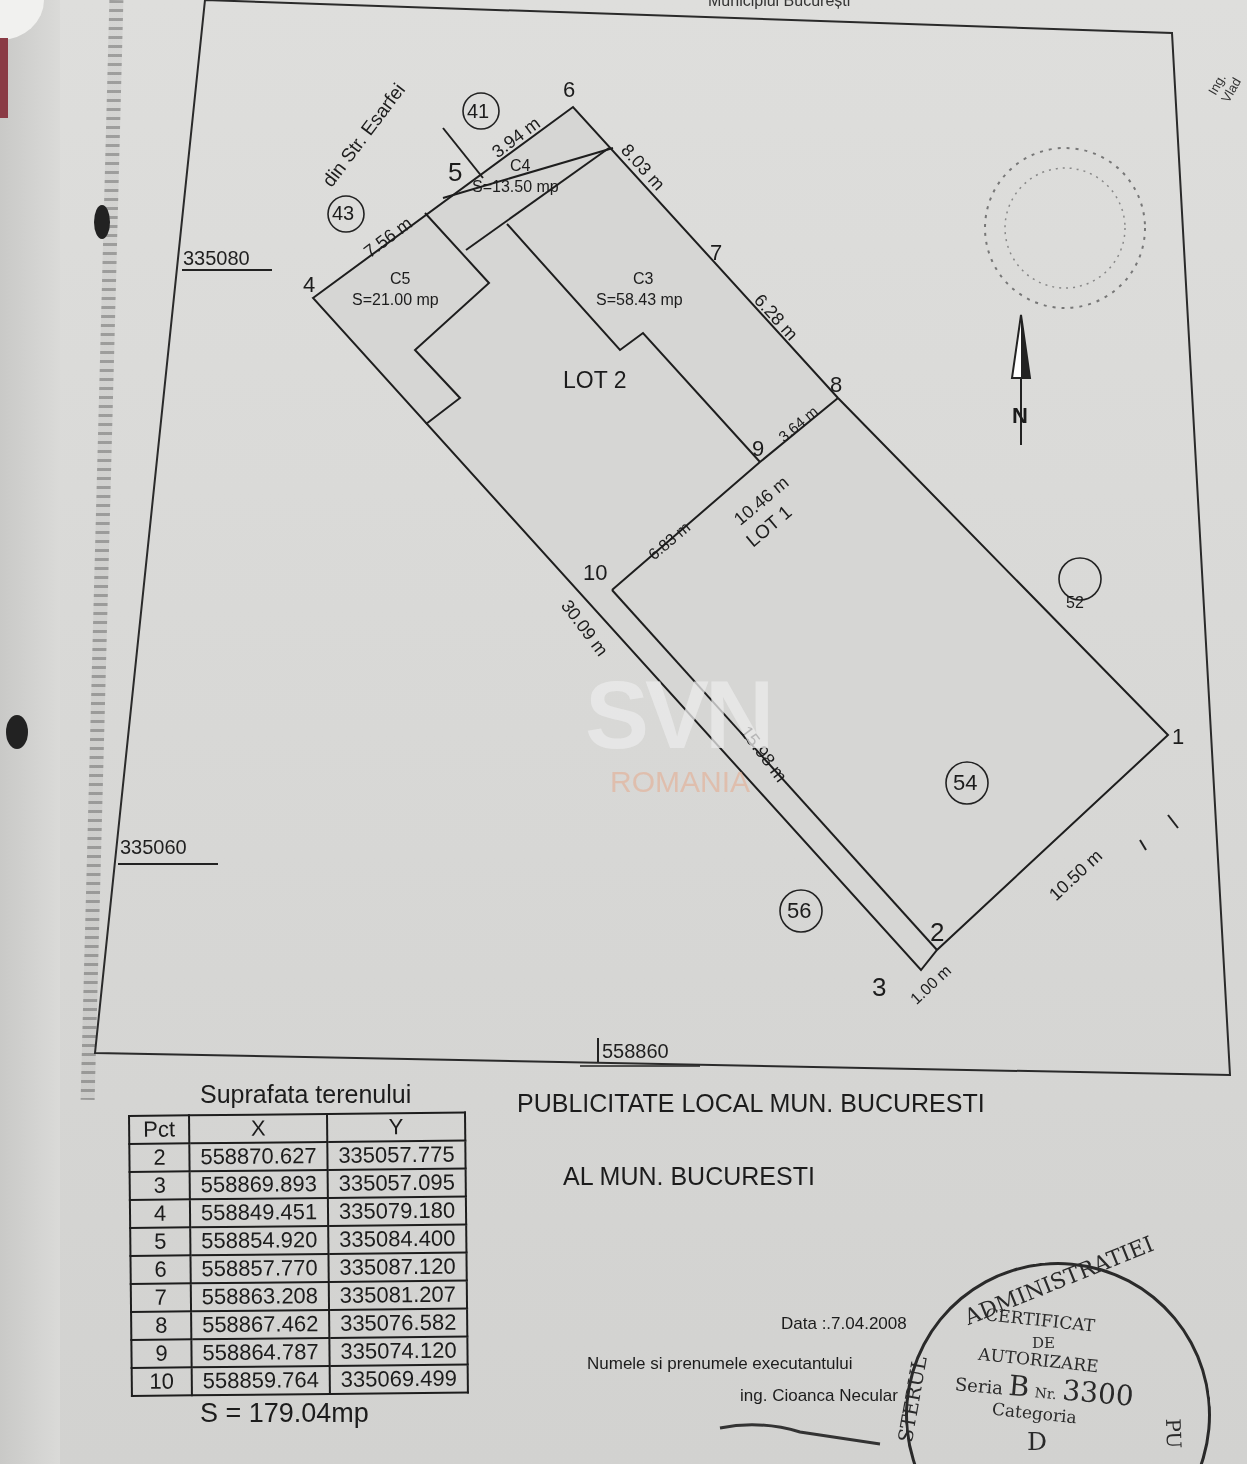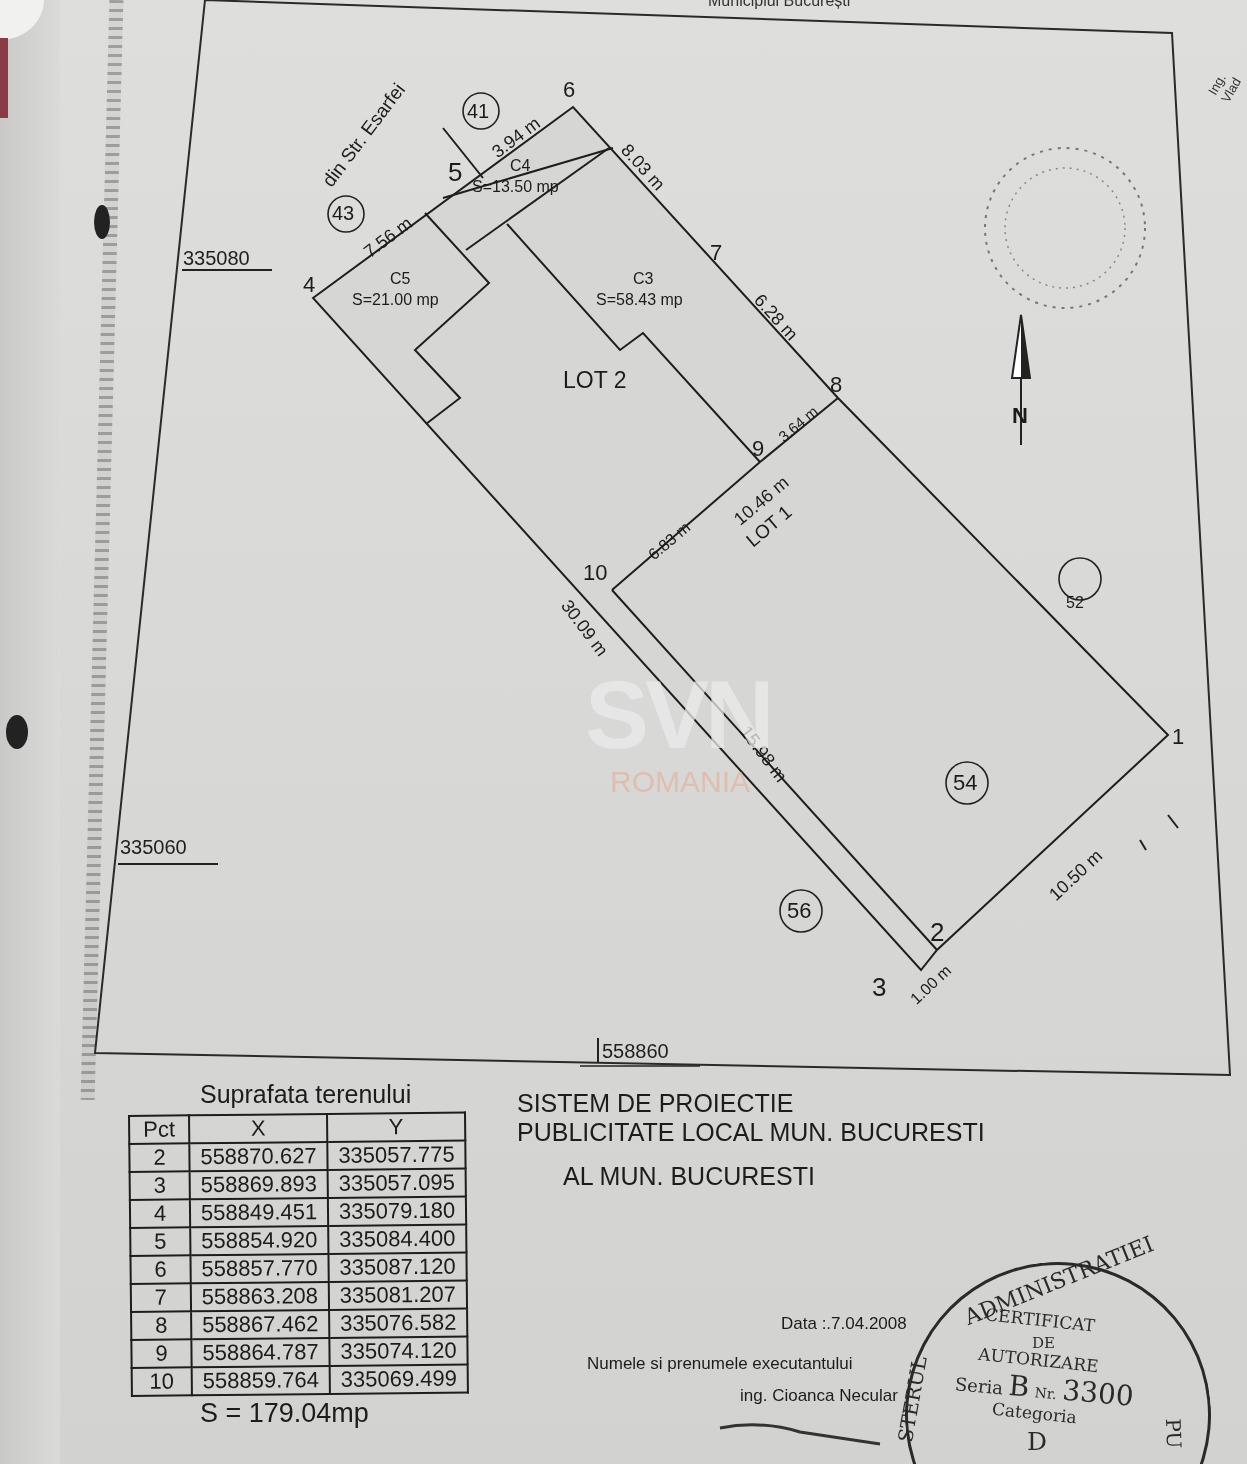--- a/index.html
+++ b/index.html
@@ -232,21 +232,20 @@
       <tr>
         <td>10</td>
         <td>558859.764</td>
         <td>335069.499</td>
       </tr>
     </tbody>
   </table>
   <div class="area-total">S = 179.04mp</div>
 
   <div class="projection">
-    <div>SISTEM DE PROIECTIE</div>
     <div>PUBLICITATE LOCAL MUN. BUCURESTI</div>
   </div>
   <div class="office">
     <div style="padding-left:6px;margin-left:40px;">AL MUN. BUCURESTI</div>
   </div>
 
   <div class="sig" style="left:781px;top:1314px;">Data :.7.04.2008</div>
   <div class="sig" style="left:587px;top:1354px;">Numele si prenumele executantului</div>
   <div class="sig" style="left:740px;top:1386px;">ing. Cioanca Necular</div>
 

